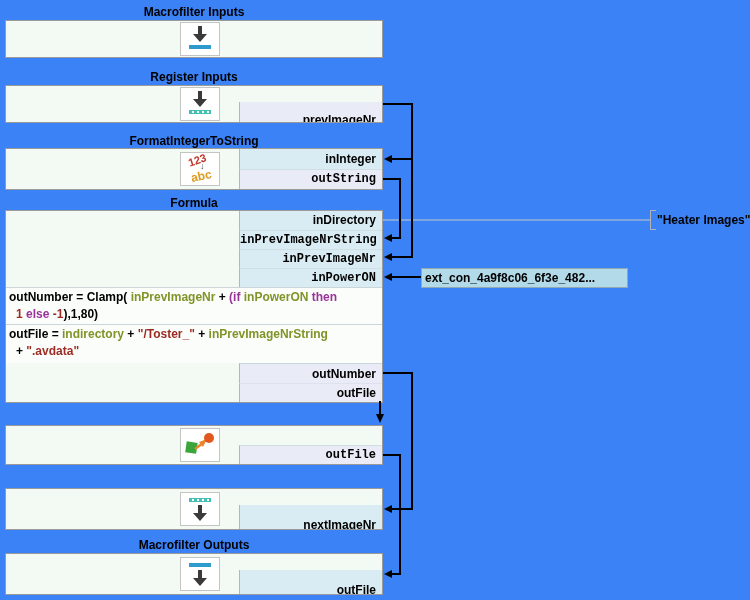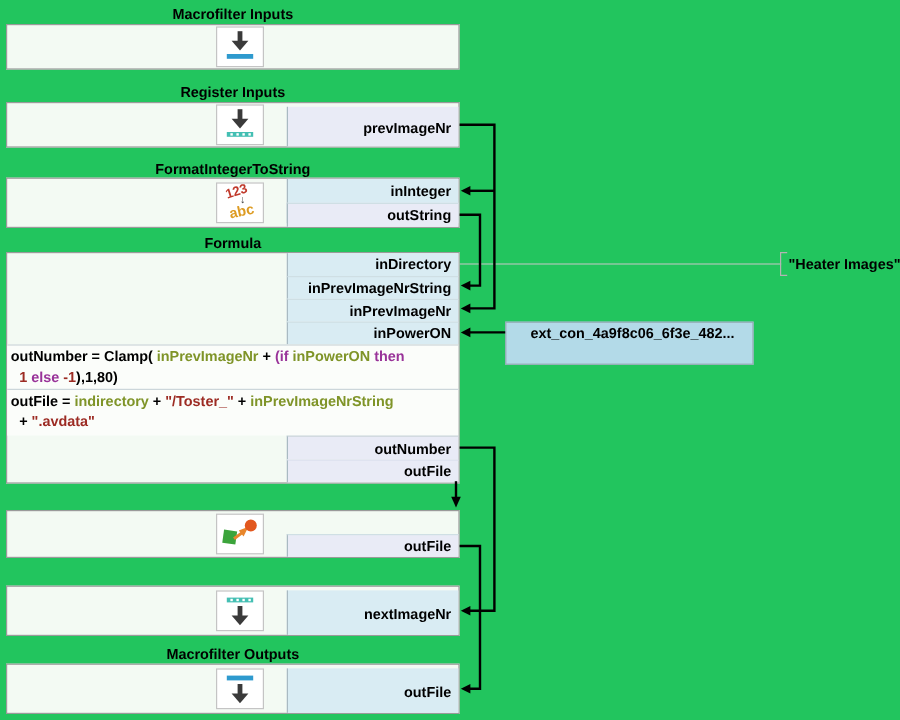--- a/index.html
+++ b/index.html
@@ -1,39 +1,39 @@
 <!DOCTYPE html>
 <html><head>
 <meta charset="utf-8">
 <style>
   html,body{margin:0;padding:0;background:#fff;}
-  #canvas{position:relative;width:750px;height:600px;background:#22c55e;overflow:hidden;
+  #canvas{position:relative;width:750px;height:600px;background:#3b82f6;overflow:hidden;
           font-family:"Liberation Sans",sans-serif;}
   .btitle{position:absolute;left:5px;width:378px;text-align:center;font-size:12px;
           font-weight:bold;color:#000;height:14px;line-height:14px;}
   .block{position:absolute;left:5px;width:378px;background:#f3faf3;
          border:1px solid #9a9a9a;box-sizing:border-box;}
   .icon{position:absolute;left:174px;top:50%;margin-top:-17px;width:40px;height:34px;
         background:#ffffff;border:1px solid #c4c4c4;box-sizing:border-box;}
   .pp{position:absolute;right:0;width:143px;box-sizing:border-box;
       border-left:1px solid #a9bac2;font-weight:bold;font-size:12px;color:#000;
       text-align:right;padding-right:6px;overflow:hidden;white-space:nowrap;}
   .pin{background:#d9ecf3;}
   .pout{background:#e9ebf6;}
-  .psep{border-top:1px solid #cfdfe4;}
+  .psep{border-top:1px solid #cfdfe4;font-family:Liberation Mono, monospace;}
   
   #t1{top:5px}   #b-macro-in{top:20px;height:38px}
   #t2{top:70px}  #b-reg-in{top:85px;height:38px}
   #t3{top:134px} #b-fmt{top:148px;height:42px}
   #t4{top:196px} #b-formula{top:210px;height:193px}
   #t5{top:388px} #b-stf{top:425px;height:40px}
   #t6{top:473px} #b-reg-out{top:488px;height:42px}
   #t7{top:538px} #b-macro-out{top:553px;height:42px}
   
-  .pfull{top:3px;bottom:0;line-height:36px;}
+  .pfull{top:16px;bottom:0;line-height:36px;}
   #b-reg-out .pfull,#b-macro-out .pfull{line-height:40px;}
   
   .r20a{top:0;height:37px;line-height:20px;}
   .r20b{top:20px;height:20px;line-height:19px;}
   .r19a{top:0;height:19px;line-height:19px;}
   .r19b{top:19px;height:19px;line-height:18px;}
   
   .fin0{top:0;height:19px;line-height:19px;}
   .fin1{top:19px;height:19px;line-height:18px;}
   .fin2{top:38px;height:19px;line-height:18px;}
@@ -44,23 +44,23 @@
         line-height:17px;color:#000;white-space:nowrap;overflow:hidden;}
   #frow1{top:76px;height:37px;}
   #frow2{top:113px;height:39px;}
   .fline2{padding-left:7px;}
   #fo1{top:152px;height:20px;line-height:20px;border-top:1px solid #ccd6da;padding-left:44px;}
   #fo2{top:172px;height:19px;line-height:18px;border-top:1px solid #dde2ee;}
   
   .tk-plain{color:#000000}.tk-var{color:#7f9428}.tk-kw{color:#993399}
   .tk-num{color:#9c2b23}.tk-str{color:#9c2b23}
   
-  #ext{position:absolute;left:421px;top:268px;width:207px;height:36px;background:#b3dae8;
+  #ext{position:absolute;left:421px;top:268px;width:207px;height:20px;background:#b3dae8;
        border:1px solid #93a9b2;box-sizing:border-box;font-size:12px;font-weight:bold;
-       line-height:18px;padding-left:20px;white-space:nowrap;overflow:hidden;}
+       line-height:18px;padding-left:3px;white-space:nowrap;overflow:hidden;}
   #heater{position:absolute;left:657px;top:211px;width:95px;height:18px;font-size:12px;
           font-weight:bold;line-height:18px;white-space:nowrap;}
   
   .g123{position:absolute;left:7px;top:1px;font-size:11px;font-weight:bold;color:#c0392b;
         transform:rotate(-18deg);}
   .gabc{position:absolute;left:10px;top:16px;font-size:12px;font-weight:bold;color:#dd9b22;
         transform:rotate(-12deg);}
   .gdn{position:absolute;left:19px;top:8px;font-size:9px;color:#444;}
   #wires{position:absolute;left:0;top:0;z-index:5;pointer-events:none;}
 </style>

